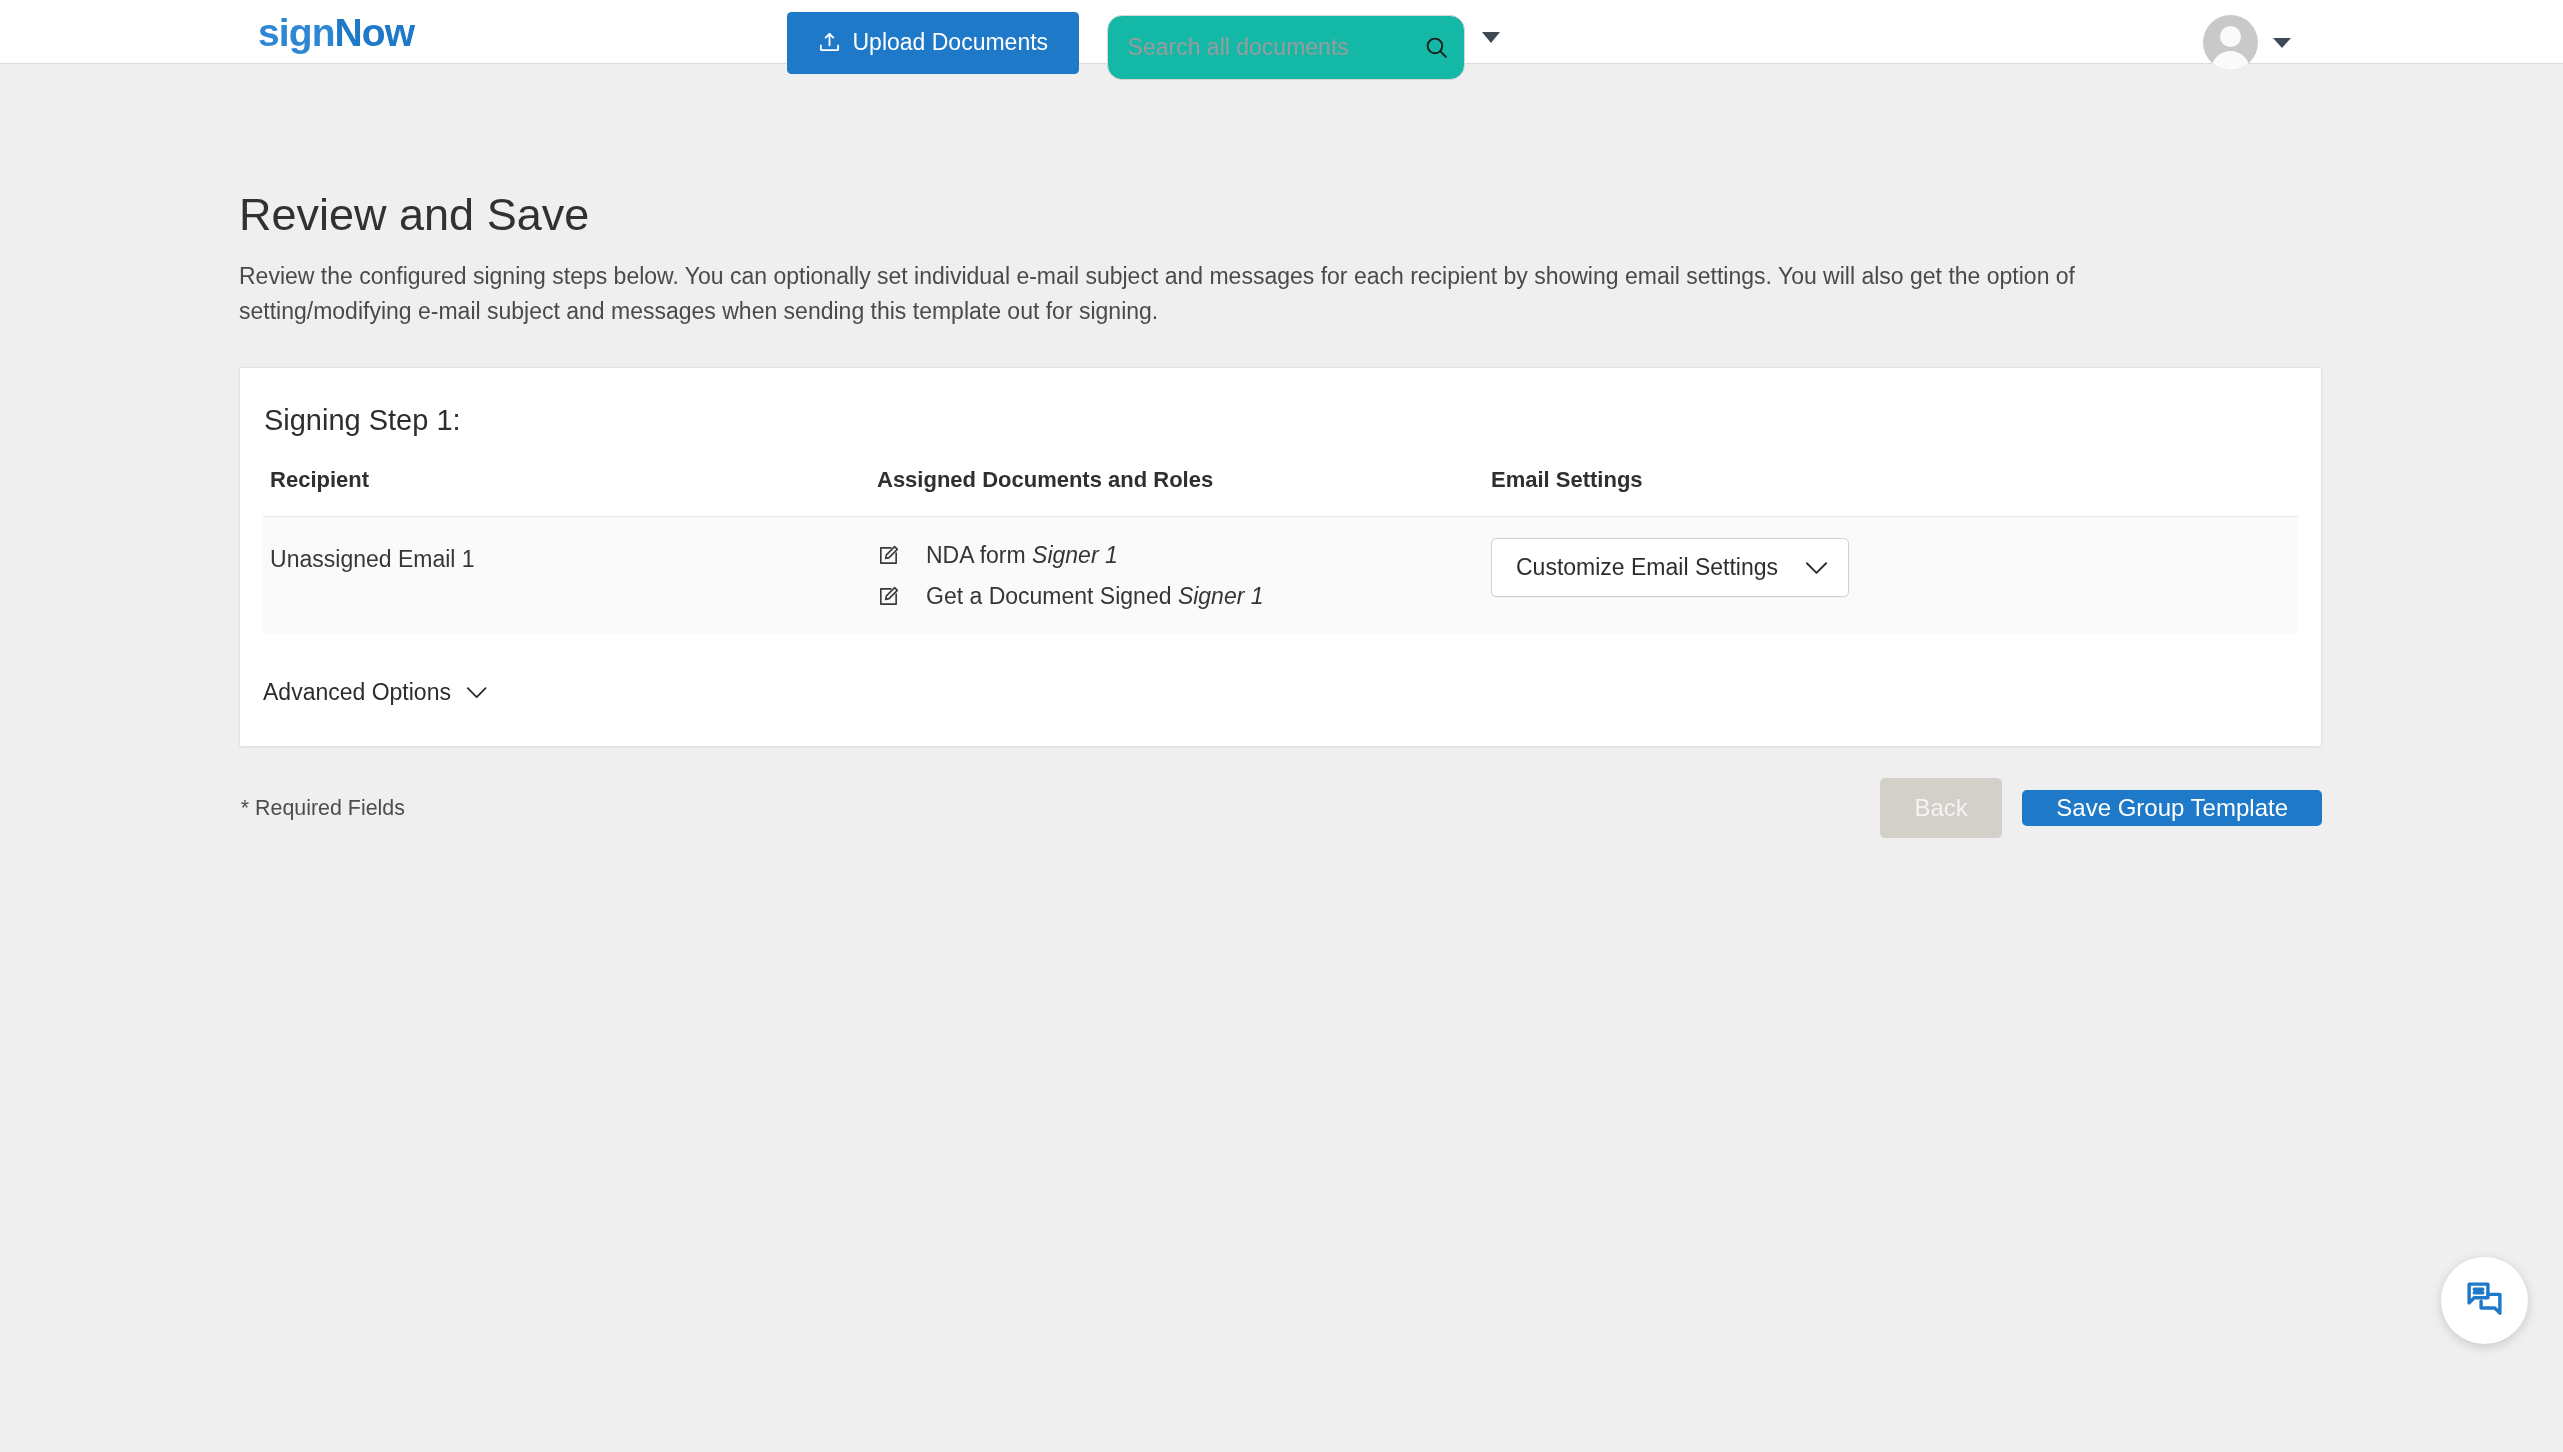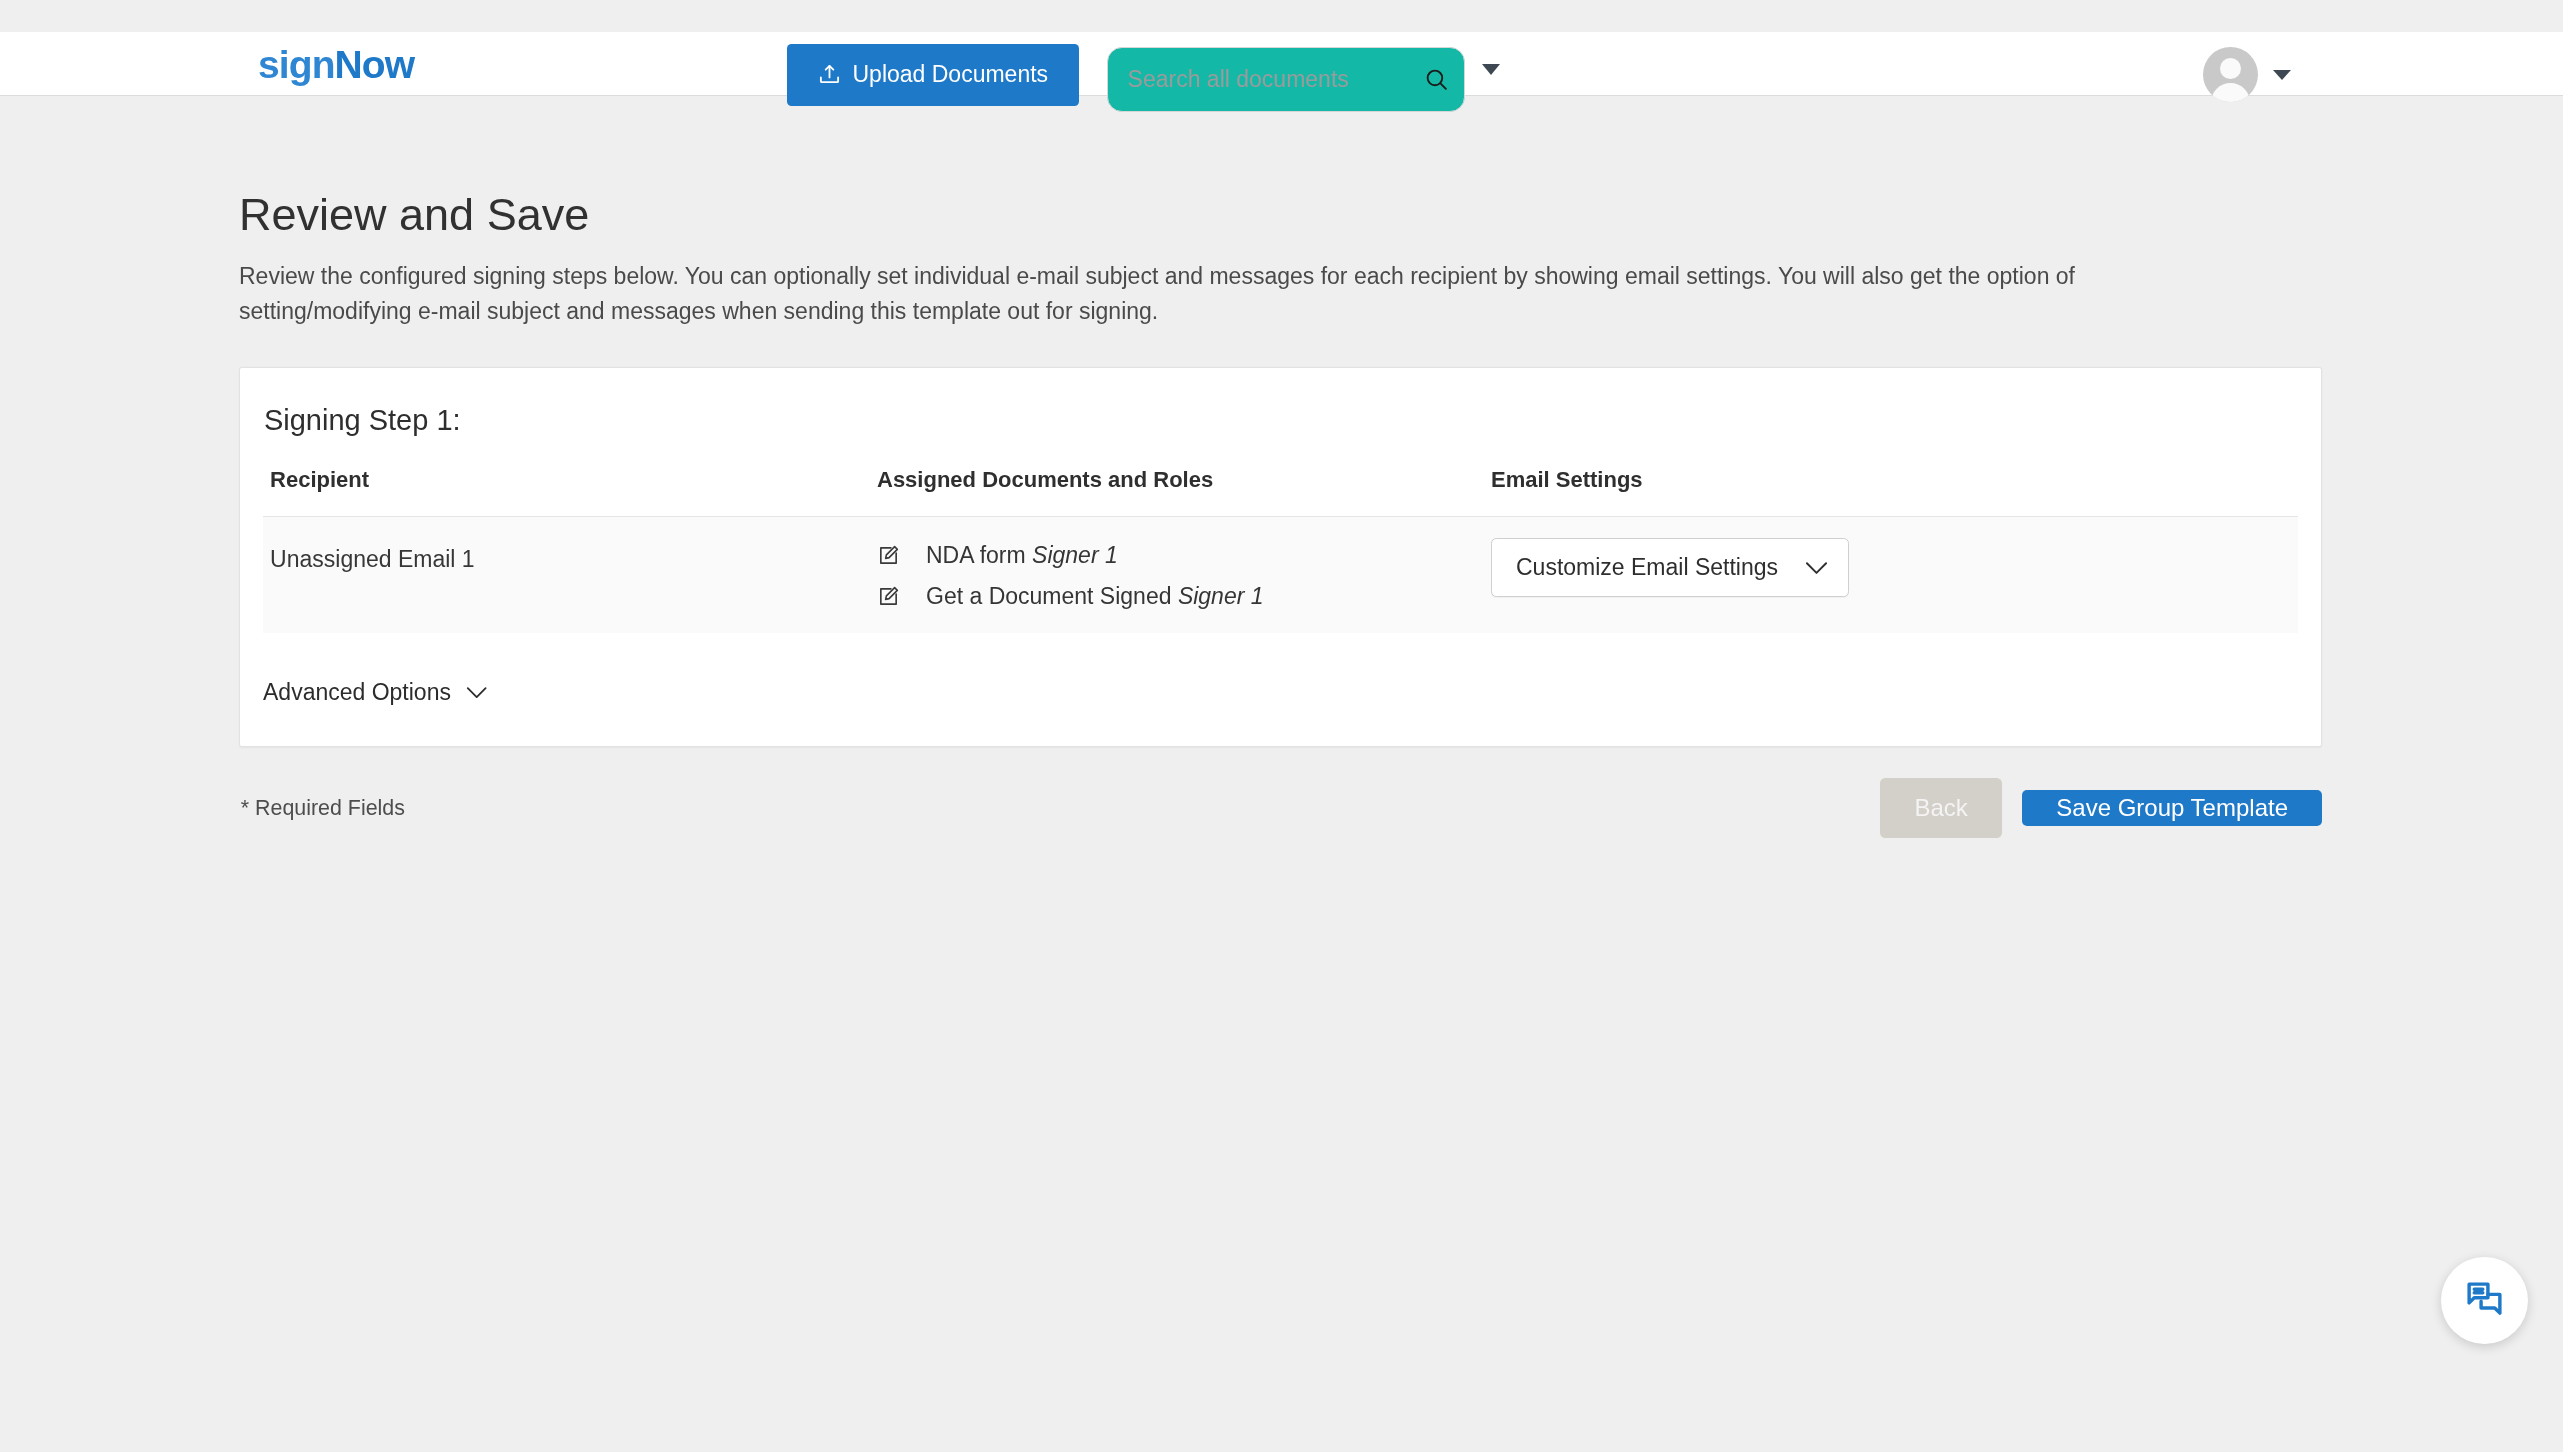--- a/index.html
+++ b/index.html
@@ -12,21 +12,20 @@
   }
 
   
   .topbar {
     height: 64px;
     background: #ffffff;
     border-bottom: 0.9px solid #dcdcdc;
     position: relative;
     display: flex;
     align-items: center;
-    margin-top: 32px;
   }
   .logo {
     position: absolute;
     left: 258px;
     top: 50%;
     transform: translateY(-50%);
     font-size: 39px;
     font-weight: bold;
     letter-spacing: -0.9px;
     color: #2f87d3;

